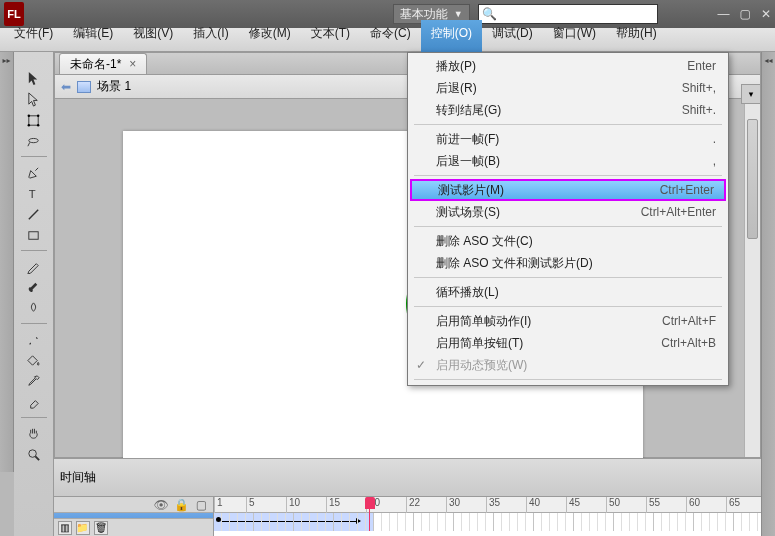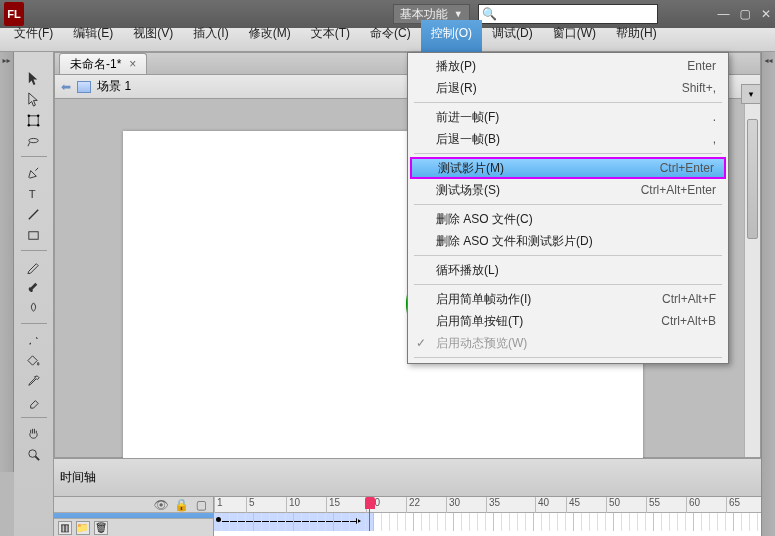--- a/index.html
+++ b/index.html
@@ -251,20 +251,24 @@
   </div>
 
 <div class="dropdown" id="dropdown">
     <div class="dd-row">
       <span>播放(P)</span>
       <span class="shortcut">Enter</span>
     </div>
     <div class="dd-row">
       <span>后退(R)</span>
       <span class="shortcut">Shift+,</span>
+    </div>
+    <div class="dd-row">
+      <span>转到结尾(G)</span>
+      <span class="shortcut">Shift+.</span>
     </div>
     <div class="dd-sep"></div>
     <div class="dd-row">
       <span>前进一帧(F)</span>
       <span class="shortcut">.</span>
     </div>
     <div class="dd-row">
       <span>后退一帧(B)</span>
       <span class="shortcut">,</span>
     </div>
@@ -329,21 +333,21 @@
     <div class="tl-frames" id="tl-frames">
       <div class="tl-ruler" id="tl-ruler">
           <div class="tl-tick" style="left: 0px;">1</div>
           <div class="tl-tick" style="left: 32px;">5</div>
           <div class="tl-tick" style="left: 72px;">10</div>
           <div class="tl-tick" style="left: 112px;">15</div>
           <div class="tl-tick" style="left: 152px;">20</div>
           <div class="tl-tick" style="left: 192px;">22</div>
           <div class="tl-tick" style="left: 232px;">30</div>
           <div class="tl-tick" style="left: 272px;">35</div>
-          <div class="tl-tick" style="left: 321px;">40</div>
+          <div class="tl-tick" style="left: 312px;">40</div>
           <div class="tl-tick" style="left: 352px;">45</div>
           <div class="tl-tick" style="left: 392px;">50</div>
           <div class="tl-tick" style="left: 432px;">55</div>
           <div class="tl-tick" style="left: 472px;">60</div>
           <div class="tl-tick" style="left: 512px;">65</div>
         </div>
       <div class="tween" style="width: 160px;"></div>
       <div class="tween-arrow"></div>
       <div class="kf-dot" style="left:2px;"></div>
       <div class="playhead" style="left: 152px;">

